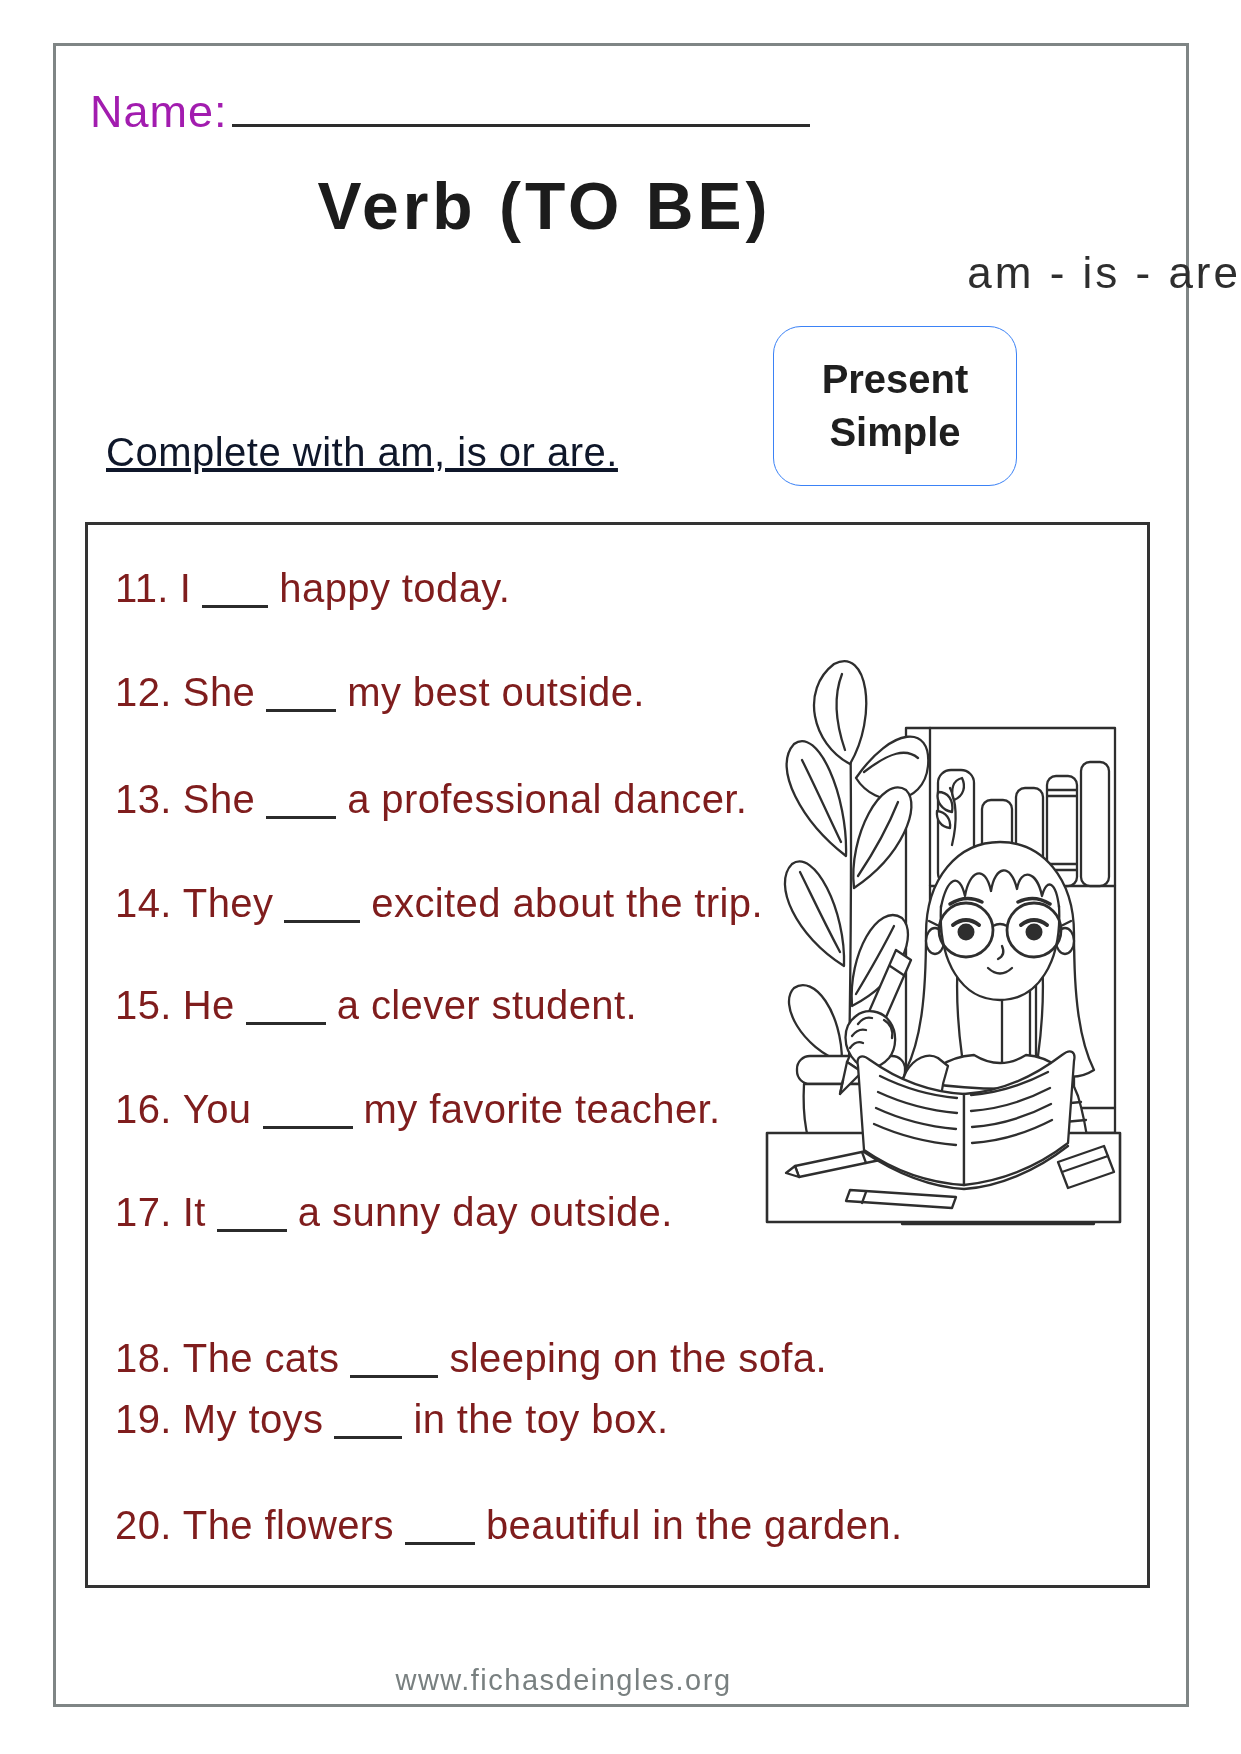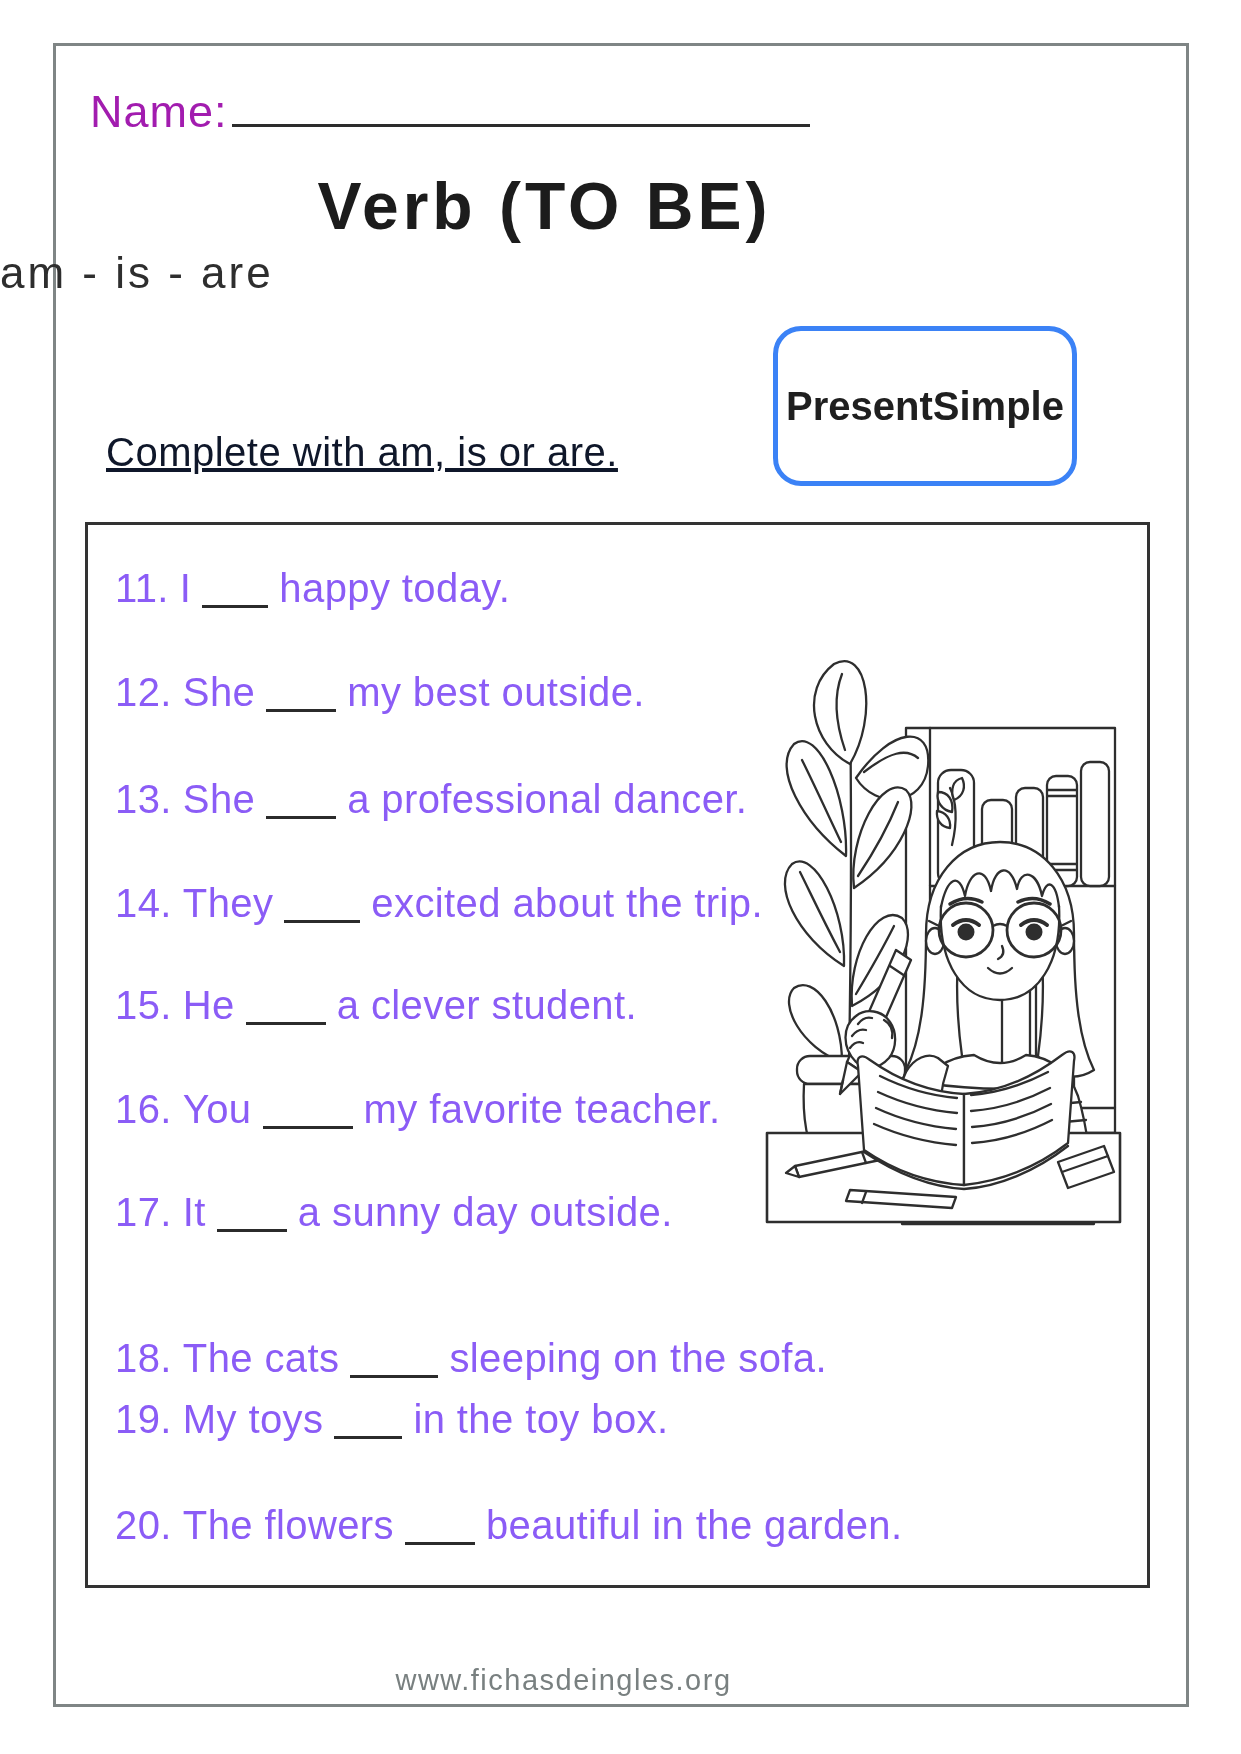--- a/index.html
+++ b/index.html
@@ -16,39 +16,39 @@
   .name-label{font-size:45px;letter-spacing:1px;color:#a21caf;}
   .name-line{
     display:inline-block;width:578px;height:34px;
     border-bottom:3px solid #2c2c2c;vertical-align:baseline;margin-left:4px;
   }
   .title{
     position:absolute;left:0;top:168px;width:1089px;text-align:center;
     font-size:66px;font-weight:700;letter-spacing:4px;color:#1c1c1c;margin:0;
   }
   .subtitle{
-    position:absolute;left:0;top:248px;width:1241px;text-align:left;
+    position:absolute;left:0;top:248px;width:1241px;text-align:right;
     font-size:44px;letter-spacing:3px;color:#2e2e2e;
   }
   .badge{
-    position:absolute;left:773px;top:326px;width:304px;height:160px;
-    border:5px solid #3b82f6;border-radius:28px;box-sizing:border-box;
-    display:flex;flex-direction:row;align-items:center;justify-content:center;
+    position:absolute;left:773px;top:326px;width:244px;height:160px;
+    border:1px solid #3b82f6;border-radius:28px;box-sizing:border-box;
+    display:flex;flex-direction:column;align-items:center;justify-content:center;
     background:#ffffff;
   }
   .badge span{font-size:40px;font-weight:700;line-height:1.32;color:#1f1f1f;}
   .instruction{
     position:absolute;left:106px;top:430px;font-size:40px;letter-spacing:0.5px;color:#0f172a;text-decoration:underline;
   }
   .exercise-box{
     position:absolute;left:85px;top:522px;width:1065px;height:1066px;
     border:3px solid #333333;box-sizing:border-box;background:#ffffff;
   }
   .row{position:absolute;left:115px;font-size:40px;letter-spacing:0.4px;
-    white-space:nowrap;color:#8b5cf6;}
+    white-space:nowrap;color:#7f1d1d;}
   .row .num{margin-right:11px;}
   .row .blank{
     display:inline-block;height:30px;border-bottom:3px solid #2b2b2b;
     vertical-align:-6px;margin:0 11px;
   }
   .illu{position:absolute;left:680px;top:630px;width:480px;height:602px;}
   .footer{
     position:absolute;left:0;top:1664px;width:1127px;text-align:center;
     font-size:29px;letter-spacing:1.5px;color:#798080;
   }

